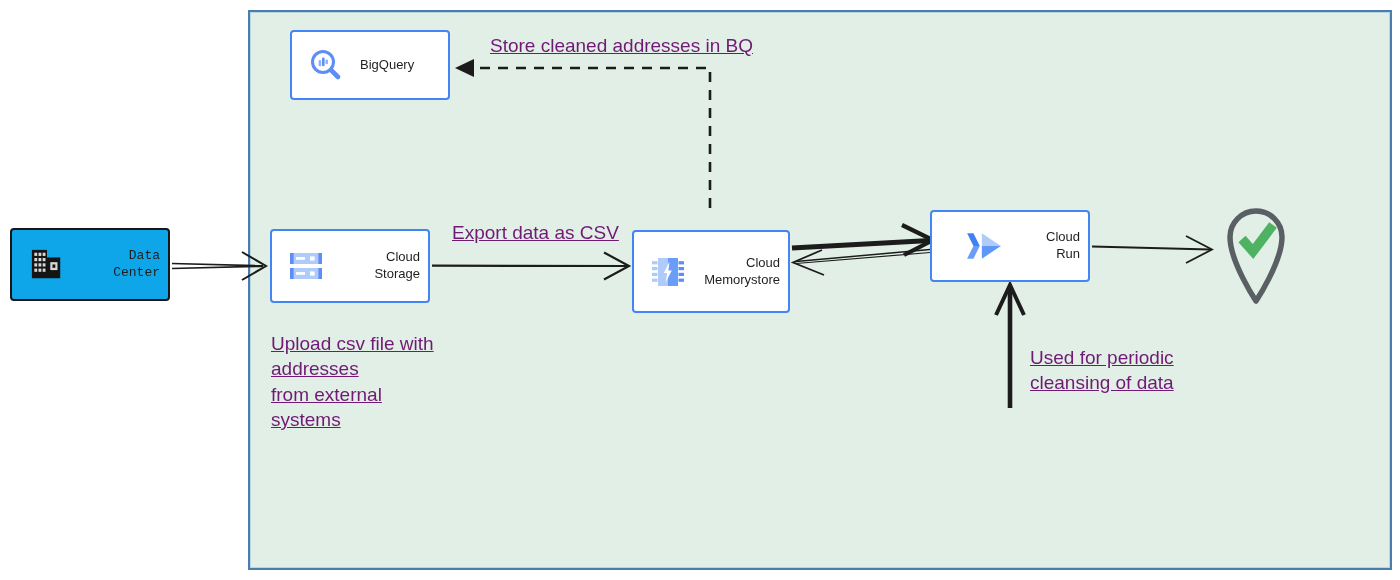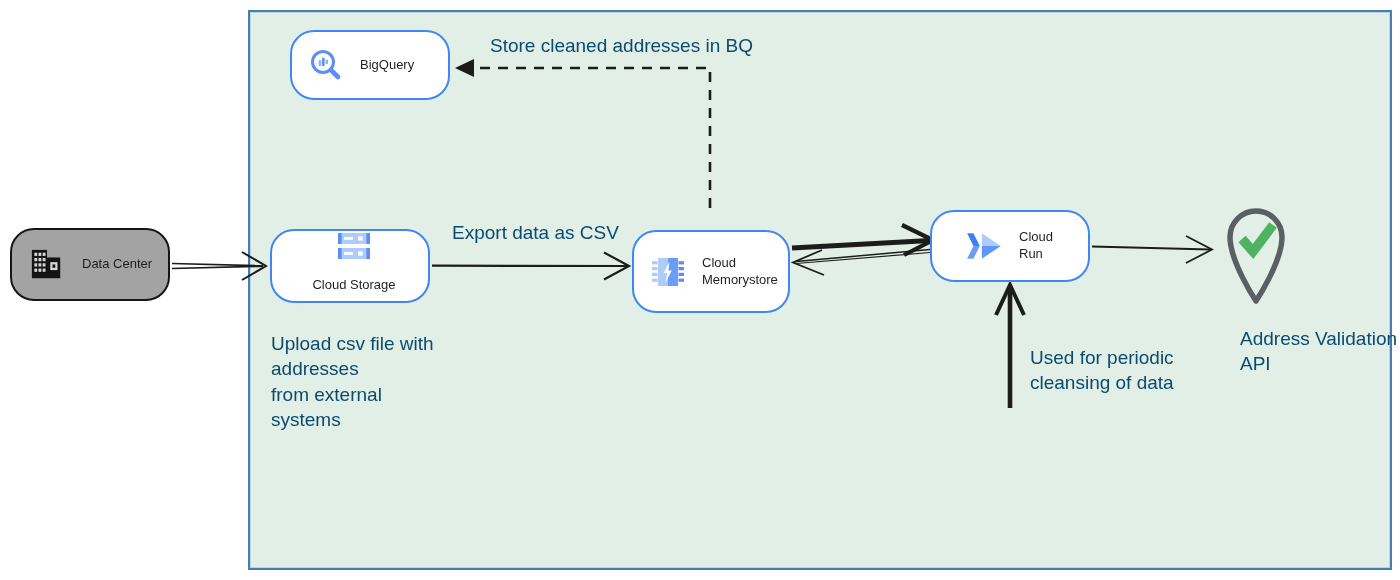--- a/index.html
+++ b/index.html
@@ -1,30 +1,30 @@
 <!DOCTYPE html>
 <html><head>
 <meta charset="utf-8">
 <style>
   html,body{margin:0;padding:0;background:#ffffff;}
   .canvas{position:relative;width:1400px;height:580px;background:#ffffff;
           font-family:"Liberation Sans",sans-serif;overflow:hidden;}
   .container-box{position:absolute;left:248px;top:10px;width:1140px;height:556px;
           background:#e1efe6;border:2px solid #4a7cb0;box-shadow:inset 0 0 0 1px #b8d6de;}
-  .node{position:absolute;background:#ffffff;border:2px solid #4285f4;border-radius:24px;
-          display:flex;align-items:center;gap:16px;box-sizing:border-box;padding:0 8px 0 16px;}
+  .node{position:absolute;background:#ffffff;border:2px solid #4285f4;border-radius:4px;
+          display:flex;align-items:center;gap:16px;box-sizing:border-box;padding:0 8px 0 16px;text-align:right;}
   .node-label{font-size:13px;color:#1f1f1f;line-height:1.3;}
-  .node.gray{background:#a3a3a3;border:2.5px solid #161616;}
+  .node.gray{background:#0ea5e9;border:2.5px solid #161616;font-family:Liberation Mono, monospace;}
   .n-datacenter{left:10px;top:228px;width:160px;height:73px;}
   .n-bigquery{left:290px;top:30px;width:160px;height:70px;}
-  .n-storage{left:270px;top:229px;width:160px;height:74px;flex-direction:column;}
+  .n-storage{left:270px;top:229px;width:160px;height:74px;}
   .n-memstore{left:632px;top:230px;width:158px;height:83px;}
   .n-run{left:930px;top:210px;width:160px;height:72px;padding-left:33px;}
   .n-scheduler{left:932px;top:410px;width:158px;height:72px;}
-  .annotation{position:absolute;font-size:19px;color:#0c4a6e;line-height:1.33;white-space:pre-wrap;}
+  .annotation{position:absolute;font-size:19px;color:#701a75;line-height:1.33;white-space:pre-wrap;text-decoration:underline;}
   .a-storebq{left:490px;top:33px;}
   .a-export{left:452px;top:220px;}
   .a-upload{left:271px;top:331px;width:230px;}
   .a-parse{left:608px;top:331px;width:260px;}
   .a-periodic{left:1030px;top:345px;width:190px;}
   .a-addressapi{left:1240px;top:326px;width:160px;}
   .overlay{position:absolute;left:0;top:0;pointer-events:none;}
   .pin-wrap{position:absolute;left:1220px;top:206px;width:72px;height:102px;}
   .icon{flex:0 0 auto;display:block;}
 </style>
@@ -170,16 +170,14 @@
   </div>
 
   <div class="annotation a-storebq">Store cleaned addresses in BQ</div>
   <div class="annotation a-upload">Upload csv file with
 addresses
 from external
 systems</div>
   <div class="annotation a-export">Export data as CSV</div>
   <div class="annotation a-periodic">Used for periodic
 cleansing of data</div>
-  <div class="annotation a-addressapi">Address Validation
-API</div>
 
 </div>
 
 </body></html>

